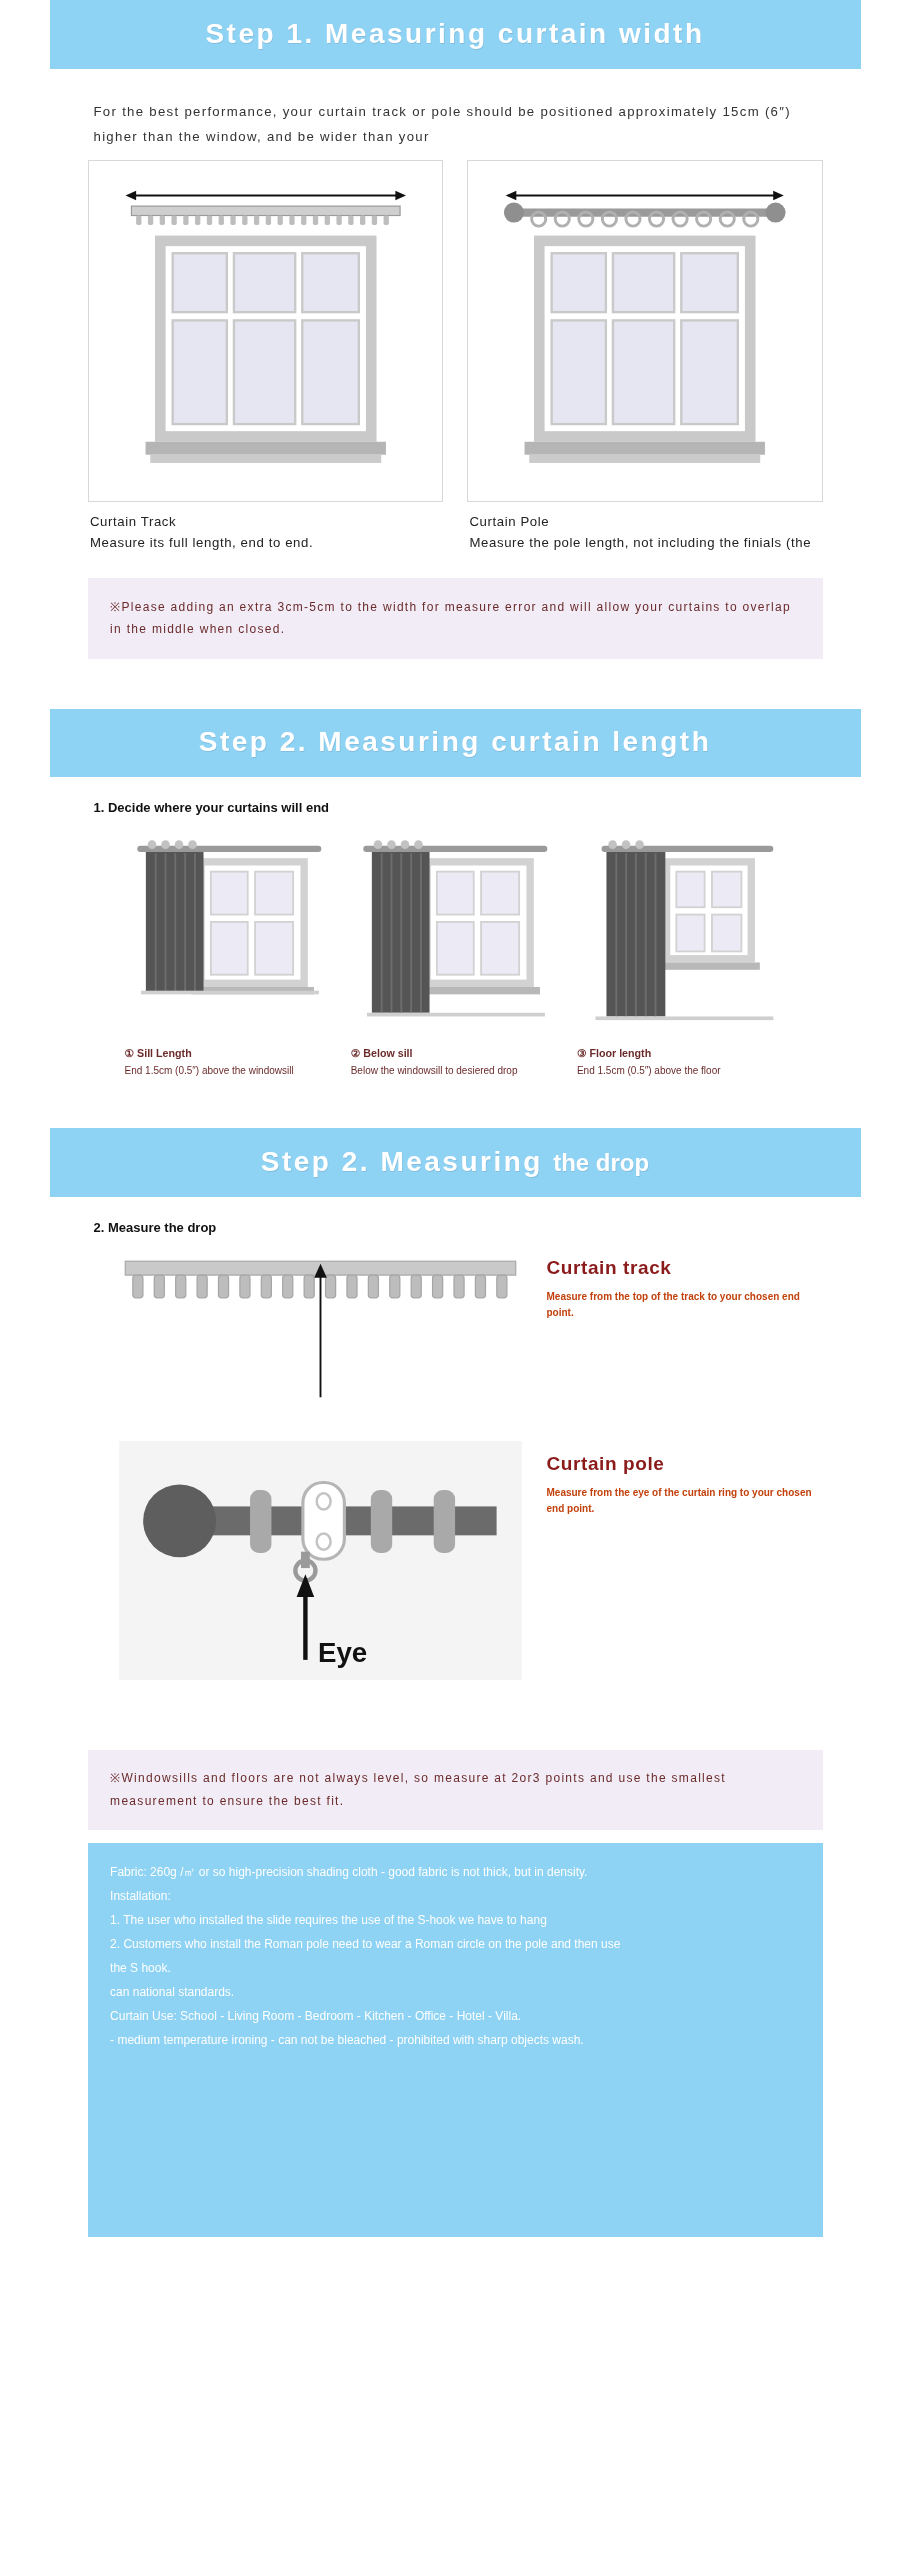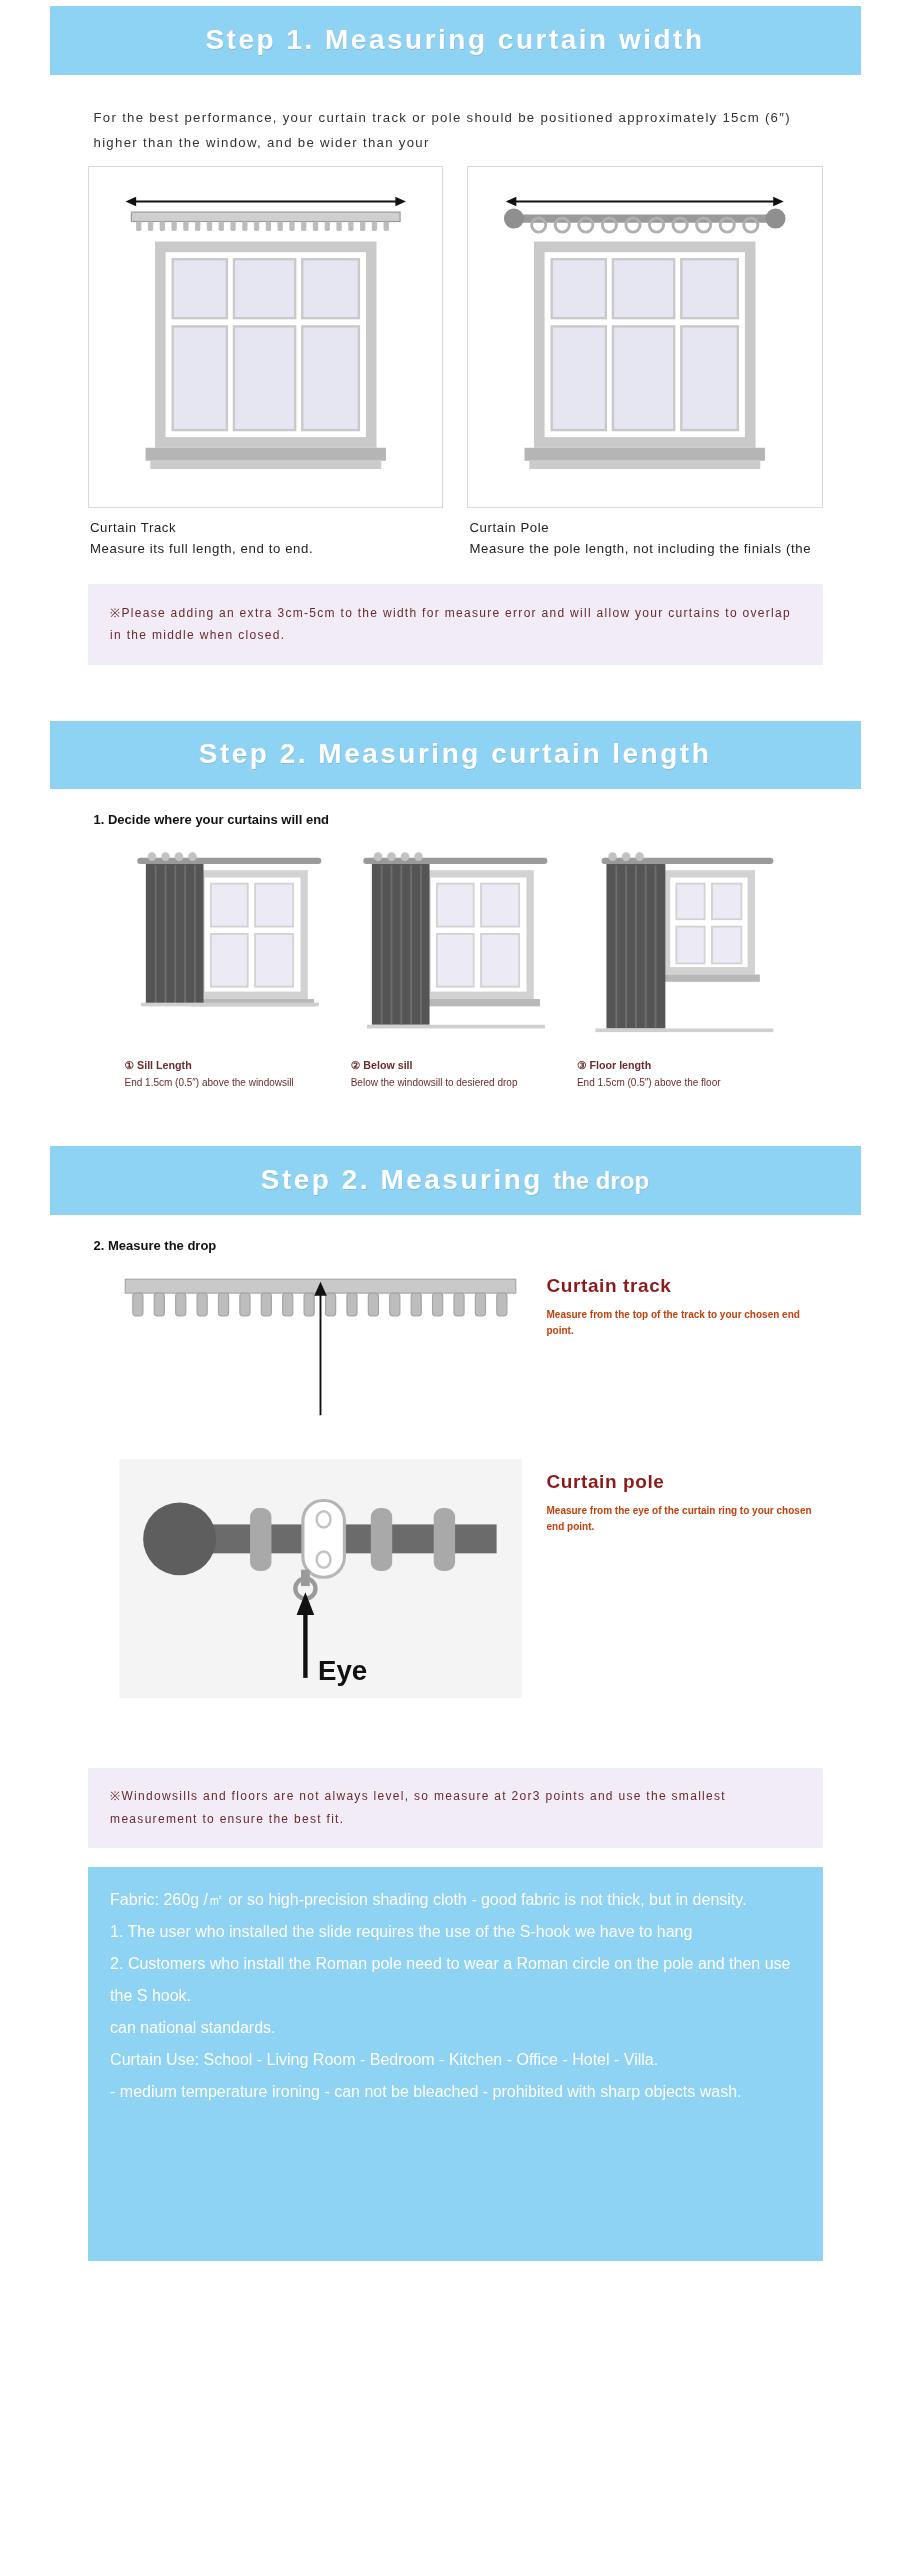--- a/index.html
+++ b/index.html
@@ -5,21 +5,20 @@
   html,body{margin:0;padding:0;background:#ffffff;}
   body{width:910px;font-family:"Liberation Sans",sans-serif;color:#333;}
   .page{width:910px;position:relative;}
   .wrap{width:811px;margin:0 auto;}
 
   .step-banner{
     background:#8ed2f4;color:#ffffff;text-align:center;
     font-size:28px;letter-spacing:2.5px;font-weight:bold;
     padding:17.6px 0 19px 0;
     text-shadow:0.6px 0.6px 0 rgba(120,170,200,.5);
-    margin-top:6px;
   }
   .step-banner .sub{letter-spacing:0px;font-size:24px;}
 
   .intro{
     font-size:13.2px;color:#333;letter-spacing:1.3px;line-height:1.9;
     padding:30px 44px 11.3px 44px;
   }
 
   .two-col{display:flex;gap:24px;padding:0 38px;}
   .col{flex:1;}
@@ -39,22 +38,22 @@
   .tc-caption{font-size:10.7px;color:#6b2b2b;font-weight:bold;padding-top:6.3px;}
   .tc-sub{font-size:10px;color:#6b2b2b;padding-top:3.8px;line-height:1.5;}
 
   .measure-row{display:flex;align-items:flex-start;gap:25px;padding:0 44px 6.3px 69px;}
   .measure-art{width:403px;}
   .measure-txt{padding-top:11.3px;}
   .m-title{font-size:19px;font-weight:bold;color:#8b1a1a;letter-spacing:0.6px;}
   .m-body{font-size:10px;font-weight:bold;color:#c2410c;line-height:1.6;padding-top:10px;}
 
   .footer-block{
-    background:#8ed2f4;color:#ffffff;font-size:16px;line-height:2.0;
-    padding:16.4px 22.6px 25px 22.6px;margin:19px 38px 0 38px;min-height:352px;
+    background:#8ed2f4;color:#ffffff;font-size:12px;line-height:2.0;
+    padding:16.4px 22.6px 25px 22.6px;margin:13px 38px 0 38px;min-height:352px;
   }
   .footer-block div{margin:0;}
 
   .spacer-40{height:25px;}
   .spacer-60{height:38px;}
   .spacer-80{height:50px;}
   svg{display:block;}
 </style>
 </head>
 <body>
@@ -350,20 +349,21 @@
         <div class="m-body">Measure from the eye of the curtain ring to your chosen end point.</div>
       </div>
     </div>
 
     <div class="spacer-60"></div>
 
     <div class="notice">※Windowsills and floors are not always level, so measure at 2or3 points and use the smallest measurement to ensure the best fit.</div>
 
     <div class="footer-block">
       <div>Fabric: 260g /㎡ or so high-precision shading cloth - good fabric is not thick, but in density.</div>
+      <div>Installation:</div>
       <div>1. The user who installed the slide requires the use of the S-hook we have to hang</div>
       <div>2. Customers who install the Roman pole need to wear a Roman circle on the pole and then use</div>
       <div>   the S hook.</div>
       <div>can national standards.</div>
       <div>Curtain Use: School - Living Room - Bedroom - Kitchen - Office - Hotel - Villa.</div>
       <div>- medium temperature ironing - can not be bleached - prohibited with sharp objects wash.</div>
     </div>
   </div>
 
 </div>

